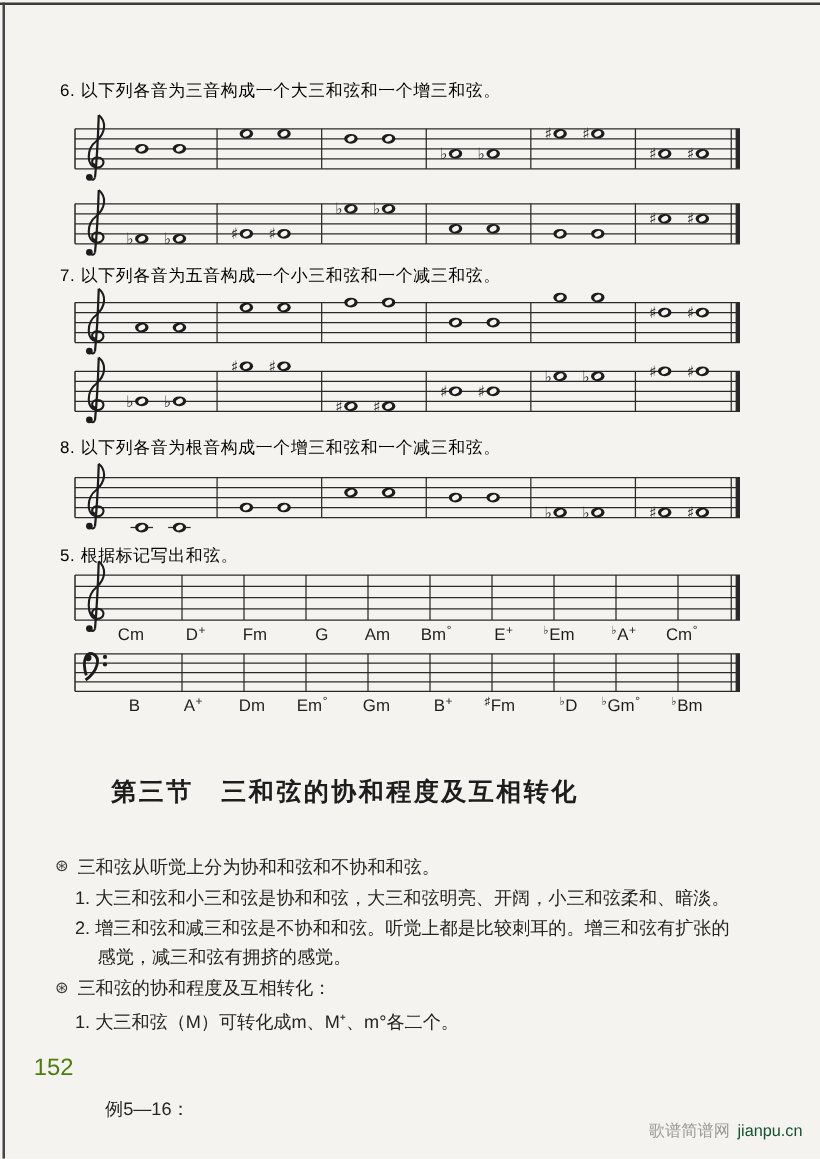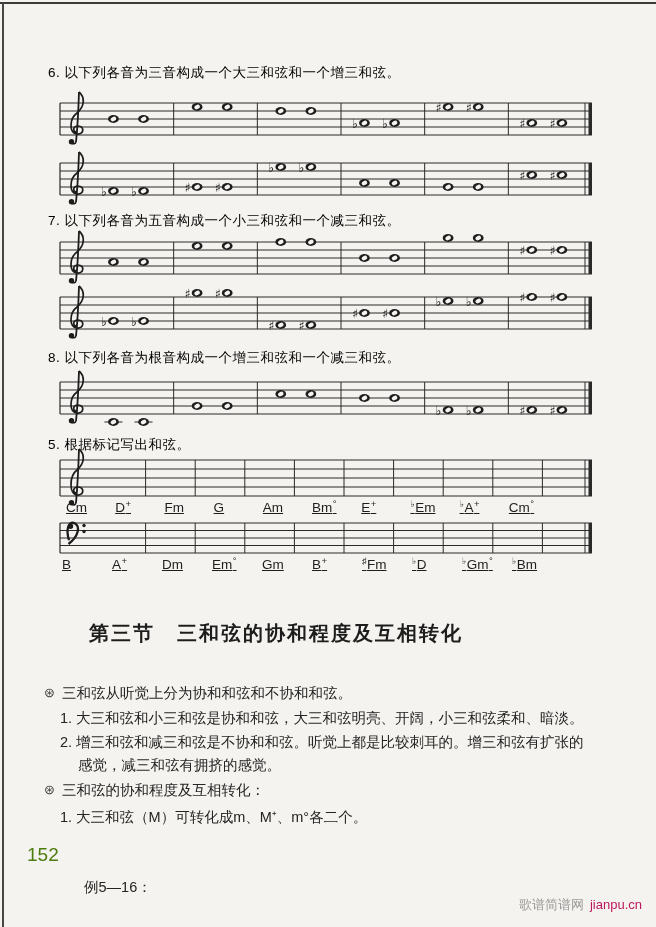--- a/index.html
+++ b/index.html
@@ -3,32 +3,32 @@
 <meta charset="utf-8">
 <style>
   html,body{margin:0;padding:0;}
   .page{position:relative;width:656px;height:927px;background:#f4f3ef;overflow:hidden;
         font-family:"Liberation Sans", sans-serif;color:#222;}
   .edge-top{position:absolute;left:0;top:2px;width:656px;height:2px;background:#3a3a3a;}
   .edge-left{position:absolute;left:2px;top:2px;width:2px;height:925px;background:#454545;}
   .ex-label{position:absolute;left:48px;font-size:13.5px;letter-spacing:0.5px;color:#000000;white-space:nowrap;}
   .staff{position:absolute;left:56px;width:540px;display:block;overflow:visible;}
   .chord-row{position:absolute;display:flex;font-size:13.5px;color:#1e1e1e;}
-  .chord-cell{flex:1;text-align:left;white-space:nowrap;text-decoration:underline;}
+  .chord-cell{flex:1;text-align:right;white-space:nowrap;}
   .chord-acc{font-size:9px;position:relative;top:-5px;margin-right:0.5px;}
   .chord-sup{font-size:9.5px;position:relative;top:-5px;margin-left:0.5px;}
   .section-title{position:absolute;left:0;width:552px;text-align:center;
         font-family:"Liberation Serif", serif;font-size:20px;font-weight:600;
         letter-spacing:2px;color:#1d1d1d;}
   .para{position:absolute;font-size:14.5px;color:#242424;white-space:nowrap;}
   .bullet-glyph{font-size:13px;color:#3a3a3a;margin-right:7px;position:relative;top:-1px;}
   .page-number{position:absolute;left:27px;top:844px;font-size:19px;color:#4d7c0f;}
   .watermark{position:absolute;right:14px;top:896px;font-size:13px;white-space:nowrap;}
   .wm-name{color:#9a9a9a;}
-  .wm-url{color:#be185d;margin-left:6px;margin-top:26px;}
+  .wm-url{color:#14532d;margin-left:6px;margin-top:26px;}
 </style>
 </head>
 <body>
 
 <div class="page">
   <div class="edge-top"></div>
   <div class="edge-left"></div>
 
   <div class="ex-label" style="top:64px">6. 以下列各音为三音构成一个大三和弦和一个增三和弦。</div>
   <svg class="staff" style="top:91px;height:66px" viewBox="0 0 540 66">

